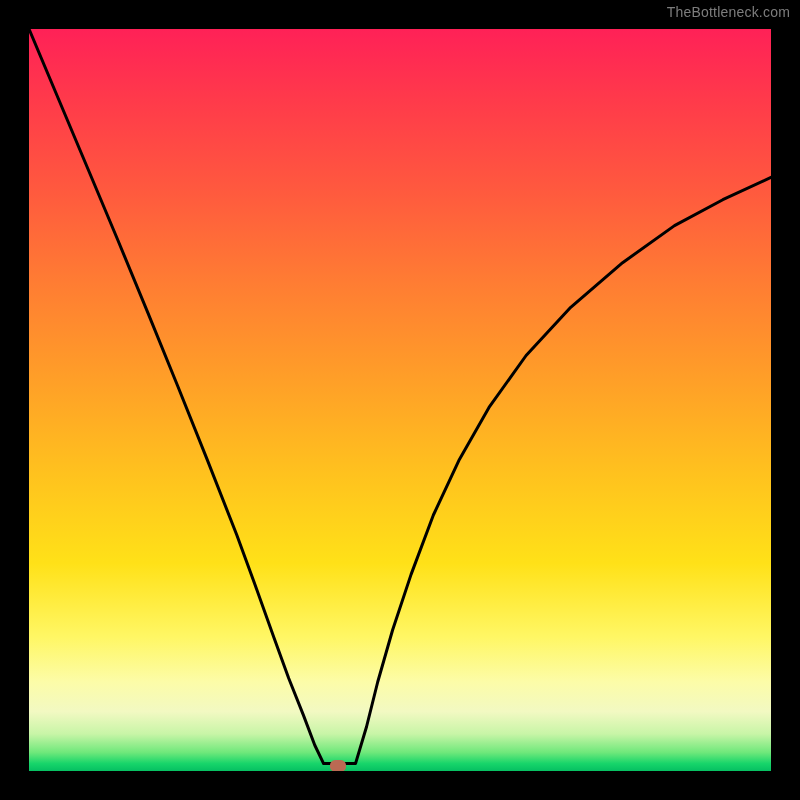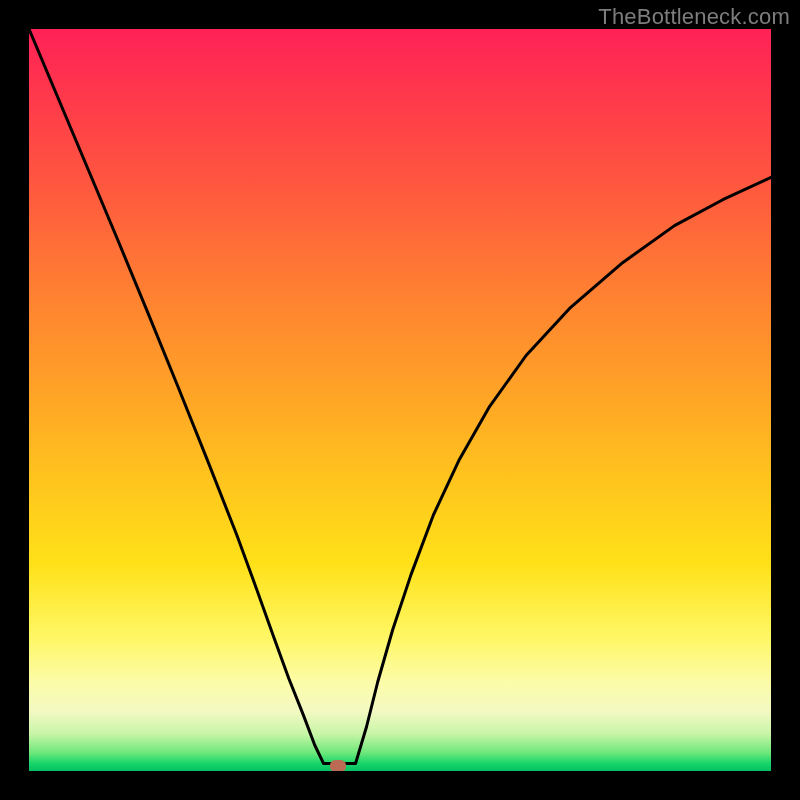--- a/index.html
+++ b/index.html
@@ -64,21 +64,21 @@
     height: 12px;
     border-radius: 6px / 5px;
     background: #bb6a53;
     transform: translate(-50%, -50%);
   }
   .watermark {
     position: absolute;
     top: 4px;
     right: 10px;
     color: #7d7d7d;
-    font-size: 22px;
+    font-size: 14px;
     font-weight: 400;
     letter-spacing: 0.2px;
   }
 </style>
 </head>
 <body>
 
 <div class="frame">
   <div class="plot-area">
     <div class="gradient"></div>

